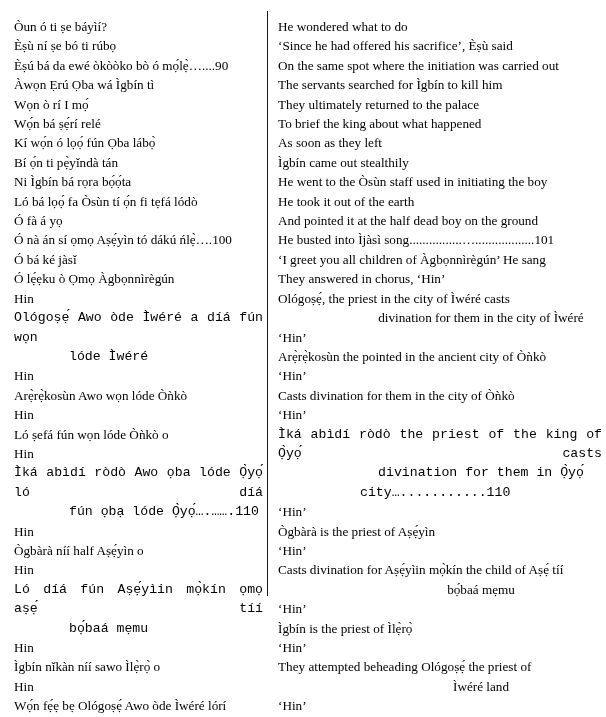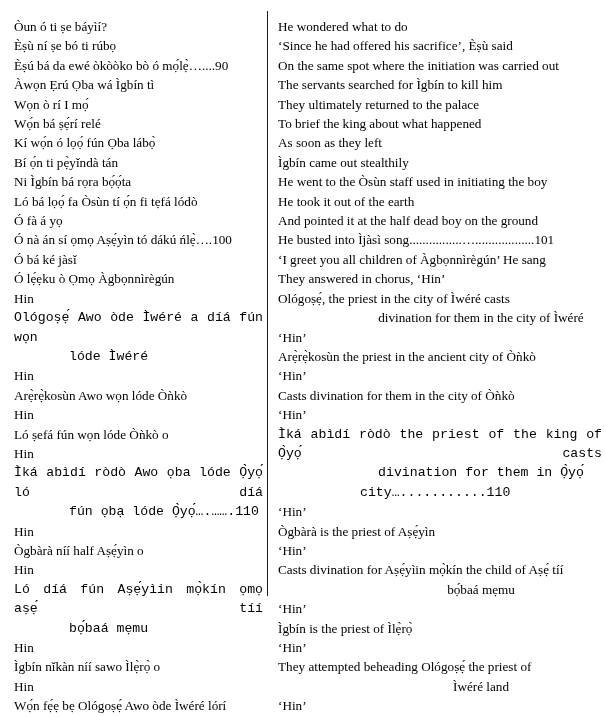--- a/index.html
+++ b/index.html
@@ -127,21 +127,21 @@
         <div class="line"><span>As soon as they left</span></div>
         <div class="line"><span>Ìgbín came out stealthily</span></div>
         <div class="line"><span>He went to the Òsùn staff used in initiating the boy</span></div>
         <div class="line"><span>He took it out of the earth</span></div>
         <div class="line"><span>And pointed it at the half dead boy on the ground</span></div>
         <div class="line"><span>He busted into Ìjàsì song................…..................101</span></div>
         <div class="line"><span>‘I greet you all children of Àgbọnnìrègún’ He sang</span></div>
         <div class="line"><span>They answered in chorus, ‘Hin’</span></div>
         <div class="line"><span class="first">Ológoṣẹ́, the priest in the city of Ìwéré casts</span><span class="cont">divination for them in the city of Ìwéré</span></div>
         <div class="line"><span>‘Hin’</span></div>
-        <div class="line"><span>Arẹ̀rẹ̀kosùn the priest in the ancient city of Òǹkò</span></div>
+        <div class="line"><span>Arẹ̀rẹ̀kosùn the pointed in the ancient city of Òǹkò</span></div>
         <div class="line"><span>‘Hin’</span></div>
         <div class="line"><span>Casts divination for them in the city of Òǹkò</span></div>
         <div class="line"><span>‘Hin’</span></div>
         <div class="line justify"><span class="first">Ìká abìdí ròdò the priest of the king of Ọ̀yọ́ casts</span><span class="cont">divination for them in Ọ̀yọ́ city…...........110</span></div>
         <div class="line"><span>‘Hin’</span></div>
         <div class="line"><span>Ògbàrà is the priest of Aṣẹ́yìn</span></div>
         <div class="line"><span>‘Hin’</span></div>
         <div class="line"><span class="first">Casts divination for Aṣẹ́yìin mọ̀kín the child of Aṣẹ́ tíí</span><span class="cont">bọ́baá mẹmu</span></div>
         <div class="line"><span>‘Hin’</span></div>
         <div class="line"><span>Ìgbín is the priest of Ìlẹ̀rọ̀</span></div>

